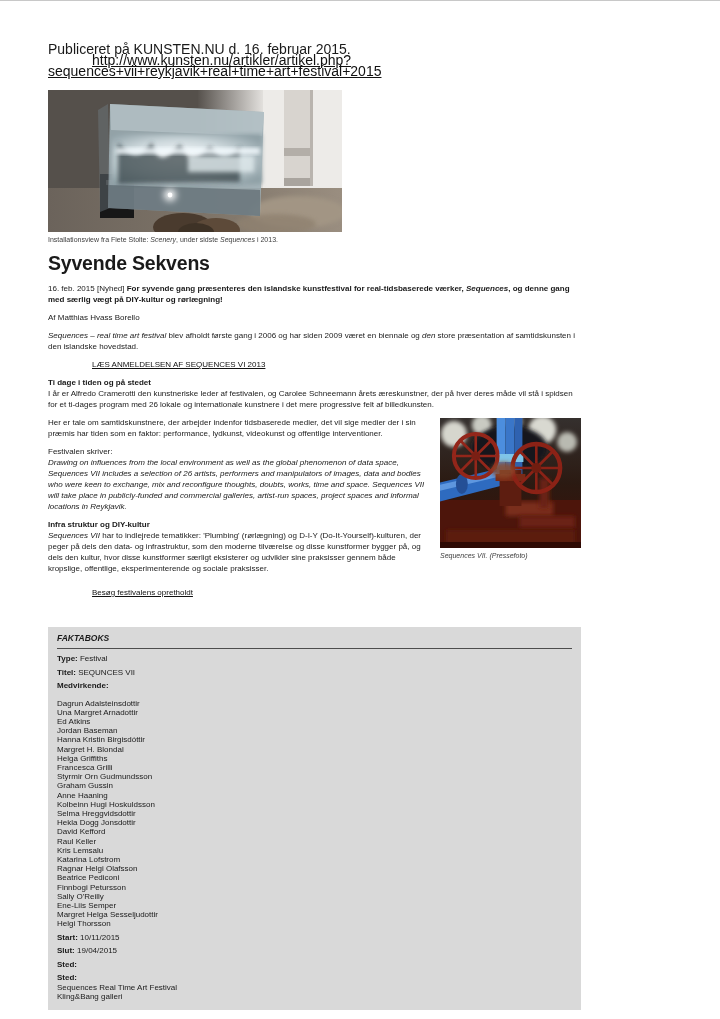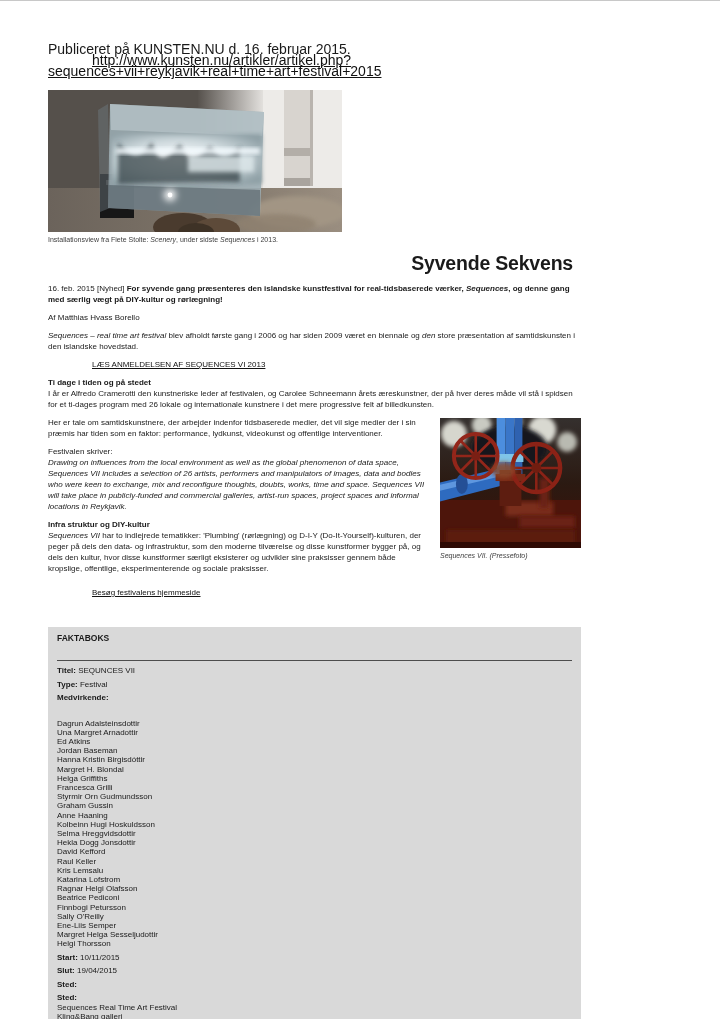--- a/index.html
+++ b/index.html
@@ -9,43 +9,43 @@
     color:#1a1a1a;
     border-top:1px solid #c8c8c8;
   }
   .content { padding:43px 139px 0 48px; width:720px; }
   .meta-line { font-size:14px; line-height:11px; }
   a.plain-link { color:#111; text-decoration:underline; cursor:pointer;padding-left:44px; }
   .photo1-wrap { margin-top:13px; }
   .photo1 { width:294px; height:142px; display:block; }
   .caption { font-size:7px; line-height:9px; color:#3d3d3d; margin-top:3px; }
   .caption i, .caption em { font-style:italic; }
-  h1 { font-size:19.5px; line-height:22px; font-weight:bold; margin:8px 8px 9px; letter-spacing:-0.2px;text-align:right; }
+  h1 { font-size:19.5px; line-height:22px; font-weight:bold; margin:8px 0 9px; letter-spacing:-0.2px; }
   p, .para { font-size:8px; line-height:11px; margin:0 0 4px; }
   .lead b { font-weight:bold; }
   .sec-heading { font-weight:bold;margin-top:28px; }
   .gap-sm { margin-top:7px; }
   .review-link-row { margin:7px 0 4px; }
   .quote { font-style:italic; }
   .float-photo {
     float:right; width:141px; margin:4px 0 4px 10px; position:relative;
   }
   .photo2 { width:141px; height:130px; display:block; }
   .caption2 { font-size:7px; line-height:9px; color:#3d3d3d; margin-top:3px; font-style:italic; }
   .website-row { margin:13px 0 0; }
   .faktaboks {
     clear:both; margin-top:29px; background:#d9d9d9;
     width:533px; padding:6px 9px 9px; font-size:8px;
   }
-  .fakta-title { font-weight:bold; font-size:8.5px; line-height:11px; padding-bottom:16px;
-    border-bottom:1px solid #4d4d4d; margin-bottom:5px; }
+  .fakta-title { font-weight:bold; font-size:8.5px; line-height:11px; padding-bottom:4px;
+    border-bottom:1px solid #4d4d4d; margin-bottom:5px;font-style:italic; }
   .fakta-row { margin-top:4px; line-height:9.5px; }
   .fakta-label { font-weight:bold; }
   .pre-lines { white-space:pre-line; line-height:9.2px; }
-  .names { margin-top:16px; }
+  .names { margin-top:8px; }
 </style>
 </head>
 <body>
 
 <div class="content">
 
   <div class="meta-line">Publiceret på KUNSTEN.NU d. 16. februar 2015.</div>
   <div class="meta-line">
     <a class="plain-link">http://www.kunsten.nu/artikler/artikel.php?sequences+vii+reykjavik+real+time+art+festival+2015</a>
   </div>
@@ -176,27 +176,27 @@
     <span>Festivalen skriver:</span><br>
     <span class="quote">Drawing on influences from the local environment as well as the global phenomenon of data space, Sequences VII includes a selection of 26 artists, performers and manipulators of images, data and bodies who were keen to exchange, mix and reconfigure thoughts, doubts, works, time and space. Sequences VII will take place in publicly-funded and commercial galleries, artist-run spaces, project spaces and informal locations in Reykjavik.</span>
   </div>
 
   <div class="para gap-sm">
     <span class="sec-heading">Infra struktur og DIY-kultur</span><br>
     <i>Sequences VII</i><span> har to indlejrede tematikker: 'Plumbing' (rørlægning) og D-I-Y (Do-It-Yourself)-kulturen, der peger på dels den data- og infrastruktur, som den moderne tilværelse og disse kunstformer bygger på, og dels den kultur, hvor disse kunstformer særligt eksisterer og udvikler sine praksisser gennem både kropslige, offentlige, eksperimenterende og sociale praksisser.</span>
   </div>
 
   <div class="para website-row">
-    <a class="plain-link">Besøg festivalens hjemmeside</a>
+    <a class="plain-link">Besøg festivalens opretholdt</a>
   </div>
 
   <div class="faktaboks">
     <div class="fakta-title">FAKTABOKS</div>
+    <div class="fakta-row"><span class="fakta-label">Type:</span><span> Festival</span></div>
     <div class="fakta-row"><span class="fakta-label">Titel:</span><span> SEQUNCES VII</span></div>
-    <div class="fakta-row"><span class="fakta-label">Type:</span><span> Festival</span></div>
     <div class="fakta-row">
       <div class="fakta-label">Medvirkende:</div>
       <div class="pre-lines names">Dagrun Adalsteinsdottir
 Una Margret Arnadottir
 Ed Atkins
 Jordan Baseman
 Hanna Kristin Birgisdóttir
 Margret H. Blondal
 Helga Griffiths
 Francesca Grilli

